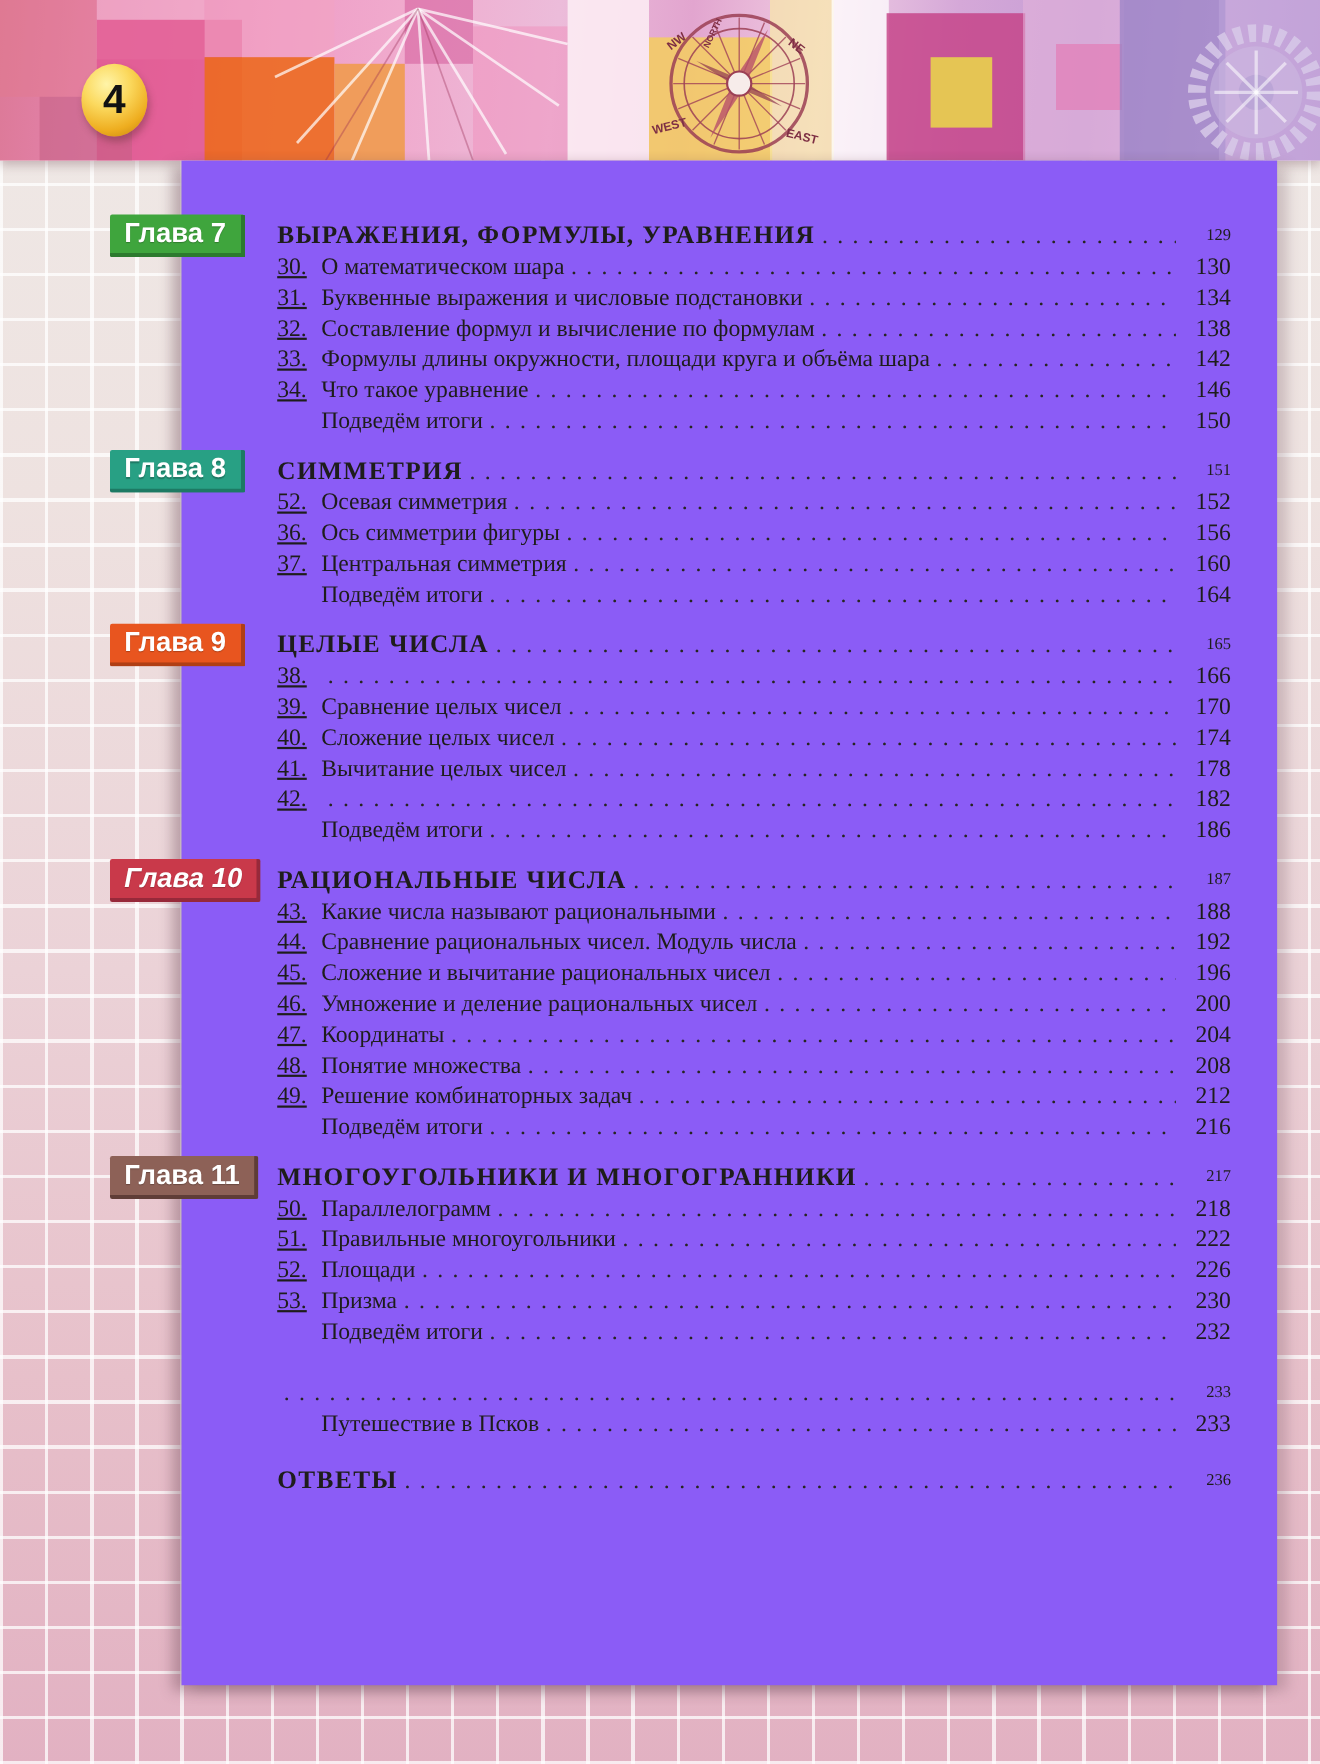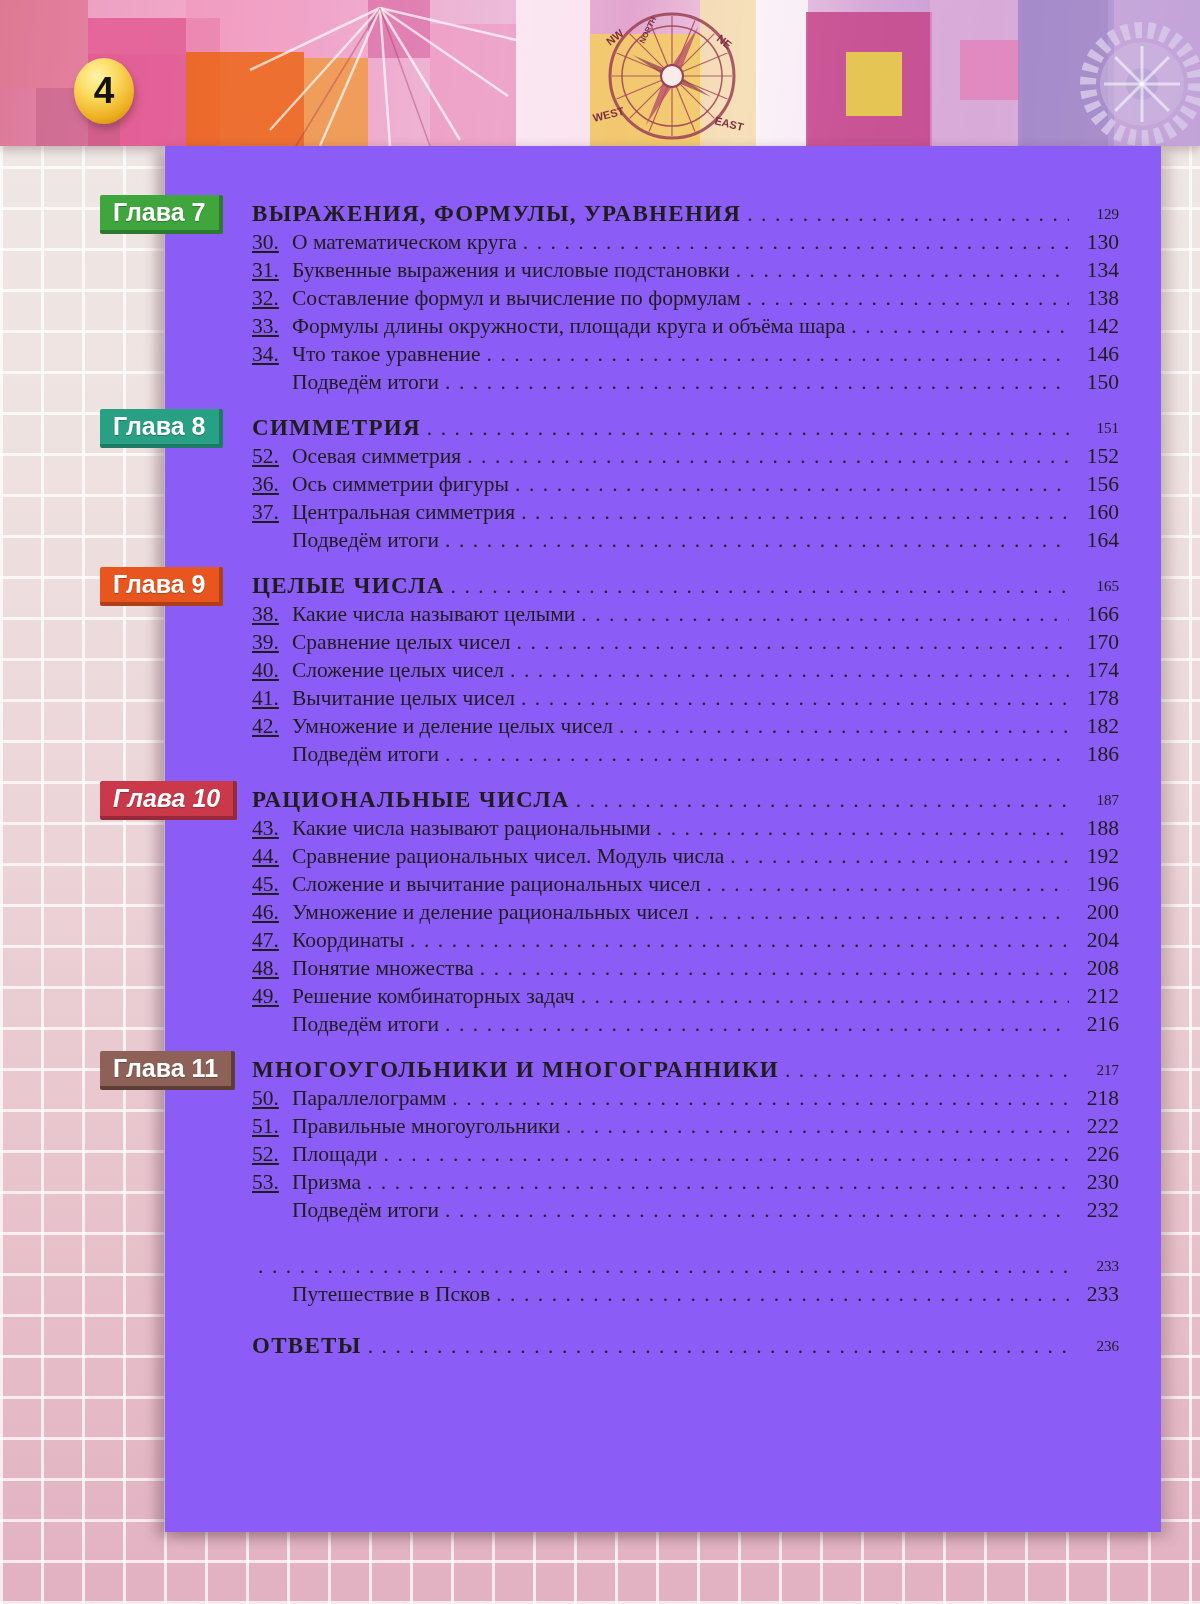--- a/index.html
+++ b/index.html
@@ -155,21 +155,21 @@
     <div class="toc" id="toc">
         <section class="chapter">
           <div class="badge" style="background: rgb(63, 165, 61); border-color: rgb(44, 122, 46);">Глава 7</div>
           <div class="row title-row">
             <span class="lbl">ВЫРАЖЕНИЯ, ФОРМУЛЫ, УРАВНЕНИЯ</span>
             <span class="dots">........................................................................................................................................................................................................</span>
             <span class="pg">129</span>
           </div>
           <div class="row">
             <span class="num">30.</span>
-            <span class="lbl">О математическом круга</span>
+            <span class="lbl">О математическом шара</span>
             <span class="dots">........................................................................................................................................................................................................</span>
             <span class="pg">130</span>
           </div>
           <div class="row">
             <span class="num">31.</span>
             <span class="lbl">Буквенные выражения и числовые подстановки</span>
             <span class="dots">........................................................................................................................................................................................................</span>
             <span class="pg">134</span>
           </div>
           <div class="row">
@@ -231,21 +231,20 @@
         </section>
         <section class="chapter">
           <div class="badge" style="background: rgb(232, 85, 31); border-color: rgb(176, 63, 21);">Глава 9</div>
           <div class="row title-row">
             <span class="lbl">ЦЕЛЫЕ ЧИСЛА</span>
             <span class="dots">........................................................................................................................................................................................................</span>
             <span class="pg">165</span>
           </div>
           <div class="row">
             <span class="num">38.</span>
-            <span class="lbl">Какие числа называют целыми</span>
             <span class="dots">........................................................................................................................................................................................................</span>
             <span class="pg">166</span>
           </div>
           <div class="row">
             <span class="num">39.</span>
             <span class="lbl">Сравнение целых чисел</span>
             <span class="dots">........................................................................................................................................................................................................</span>
             <span class="pg">170</span>
           </div>
           <div class="row">
@@ -255,21 +254,20 @@
             <span class="pg">174</span>
           </div>
           <div class="row">
             <span class="num">41.</span>
             <span class="lbl">Вычитание целых чисел</span>
             <span class="dots">........................................................................................................................................................................................................</span>
             <span class="pg">178</span>
           </div>
           <div class="row">
             <span class="num">42.</span>
-            <span class="lbl">Умножение и деление целых чисел</span>
             <span class="dots">........................................................................................................................................................................................................</span>
             <span class="pg">182</span>
           </div>
           <div class="row">
             <span class="num"></span>
             <span class="lbl">Подведём итоги</span>
             <span class="dots">........................................................................................................................................................................................................</span>
             <span class="pg">186</span>
           </div>
         </section>

